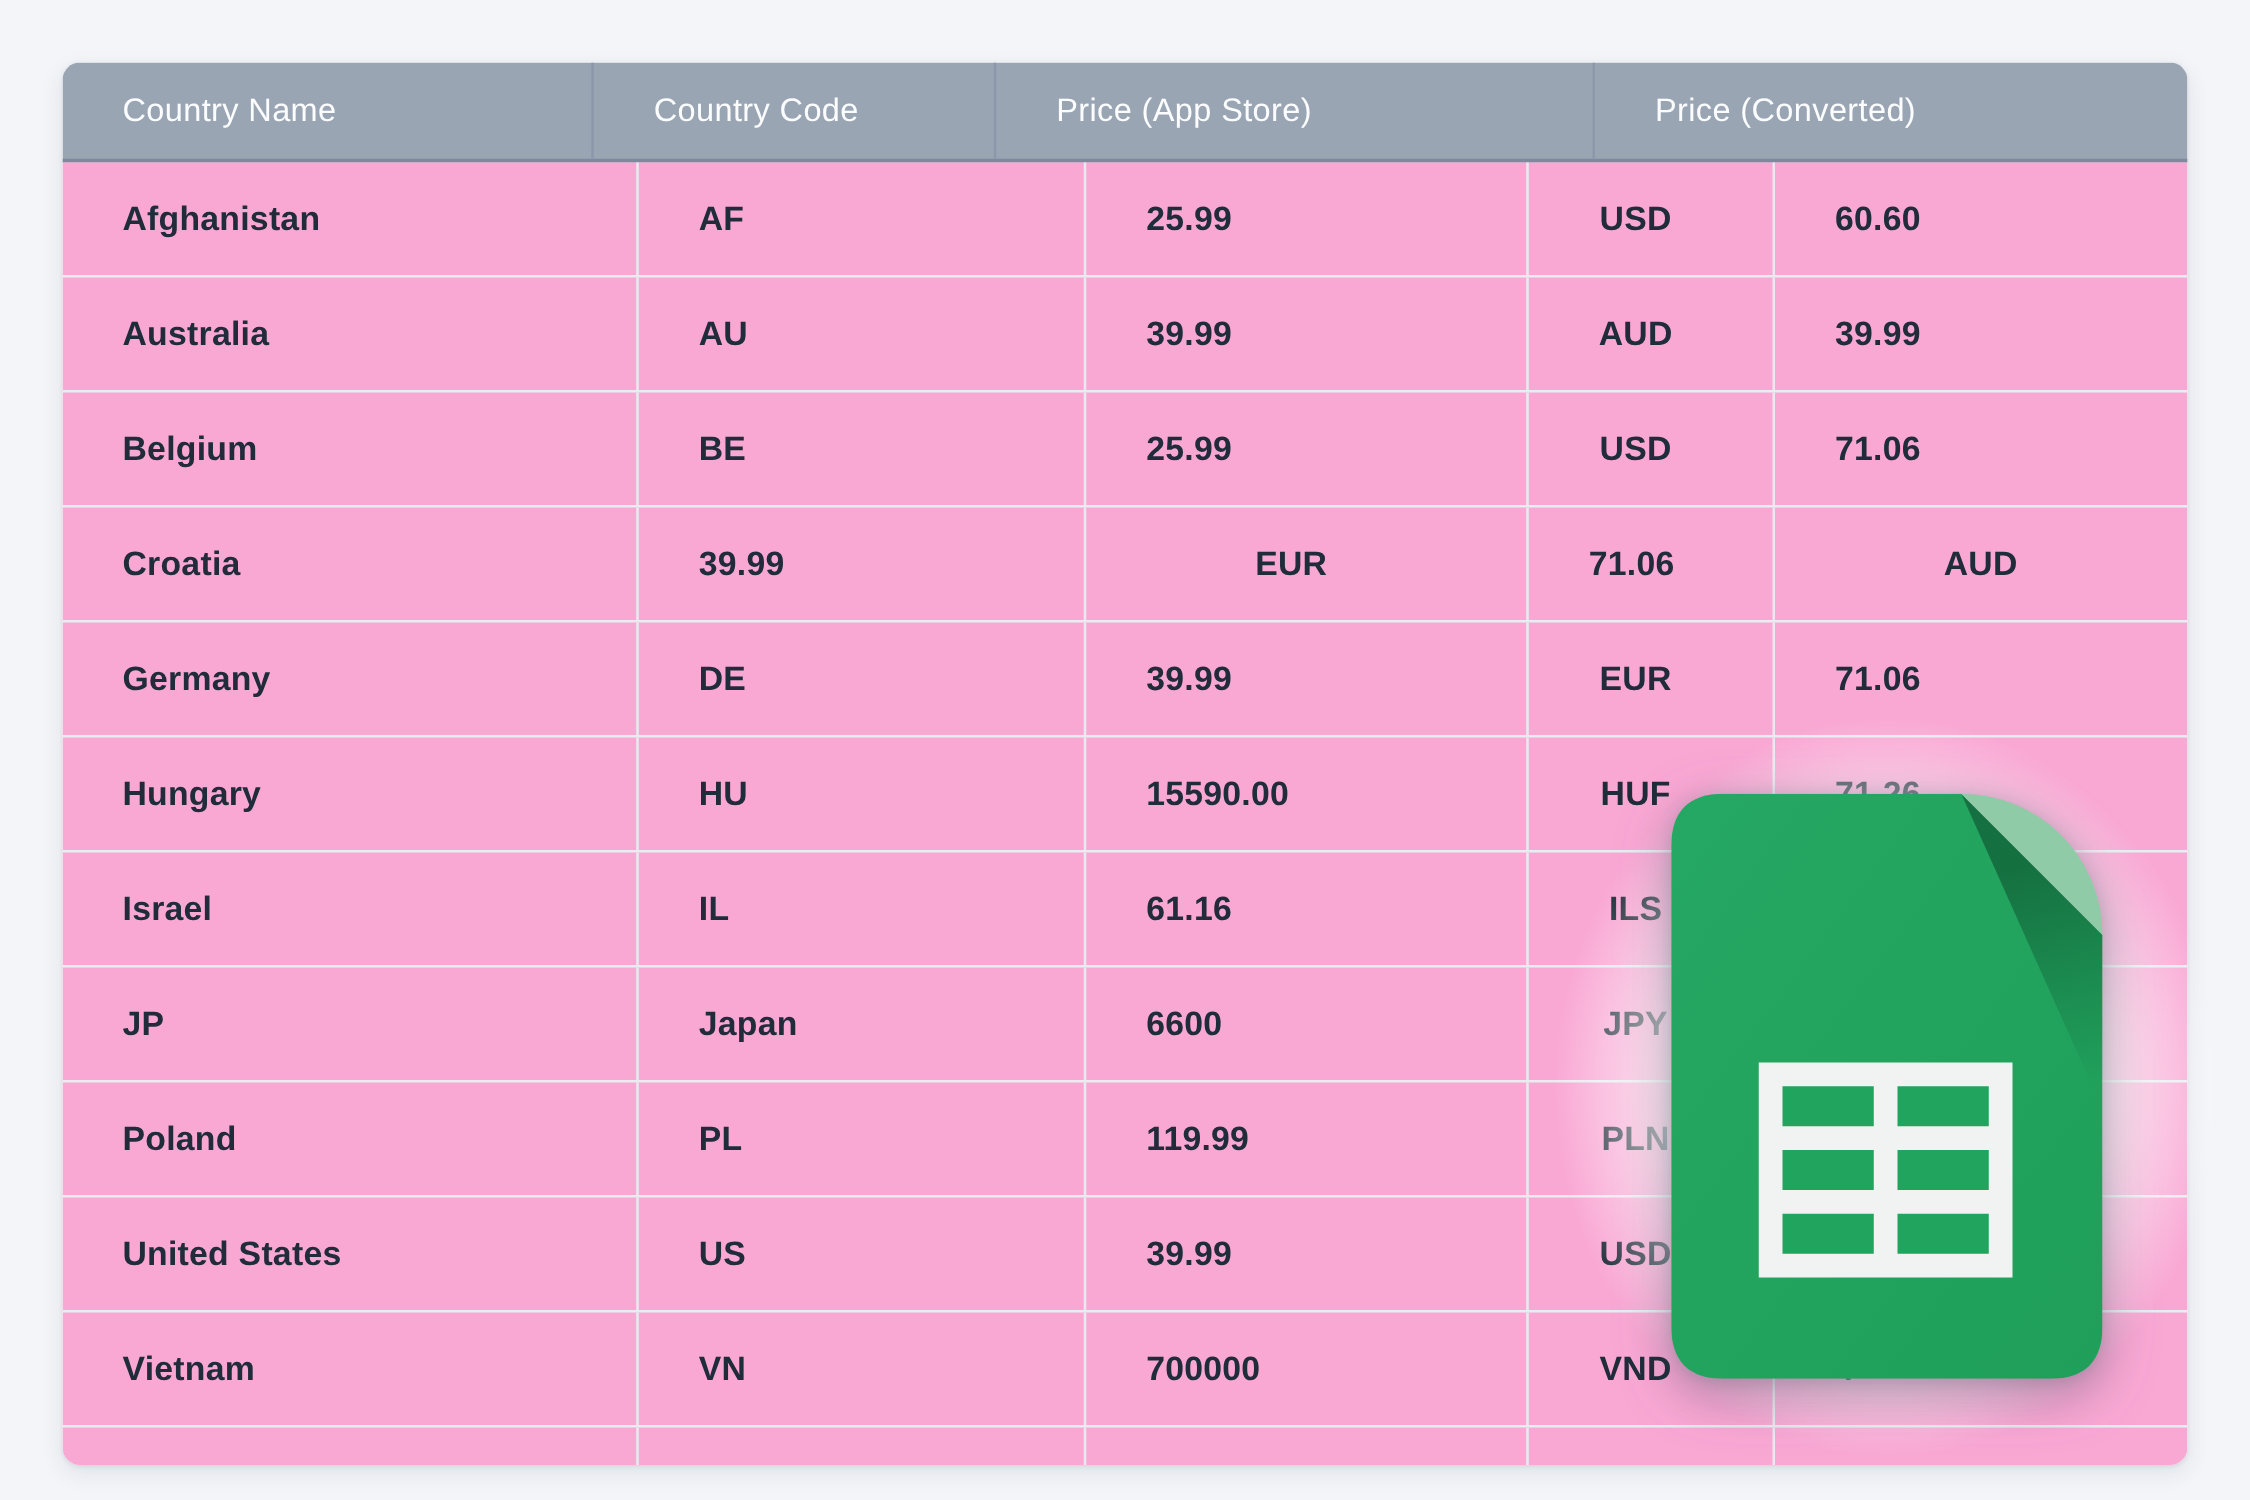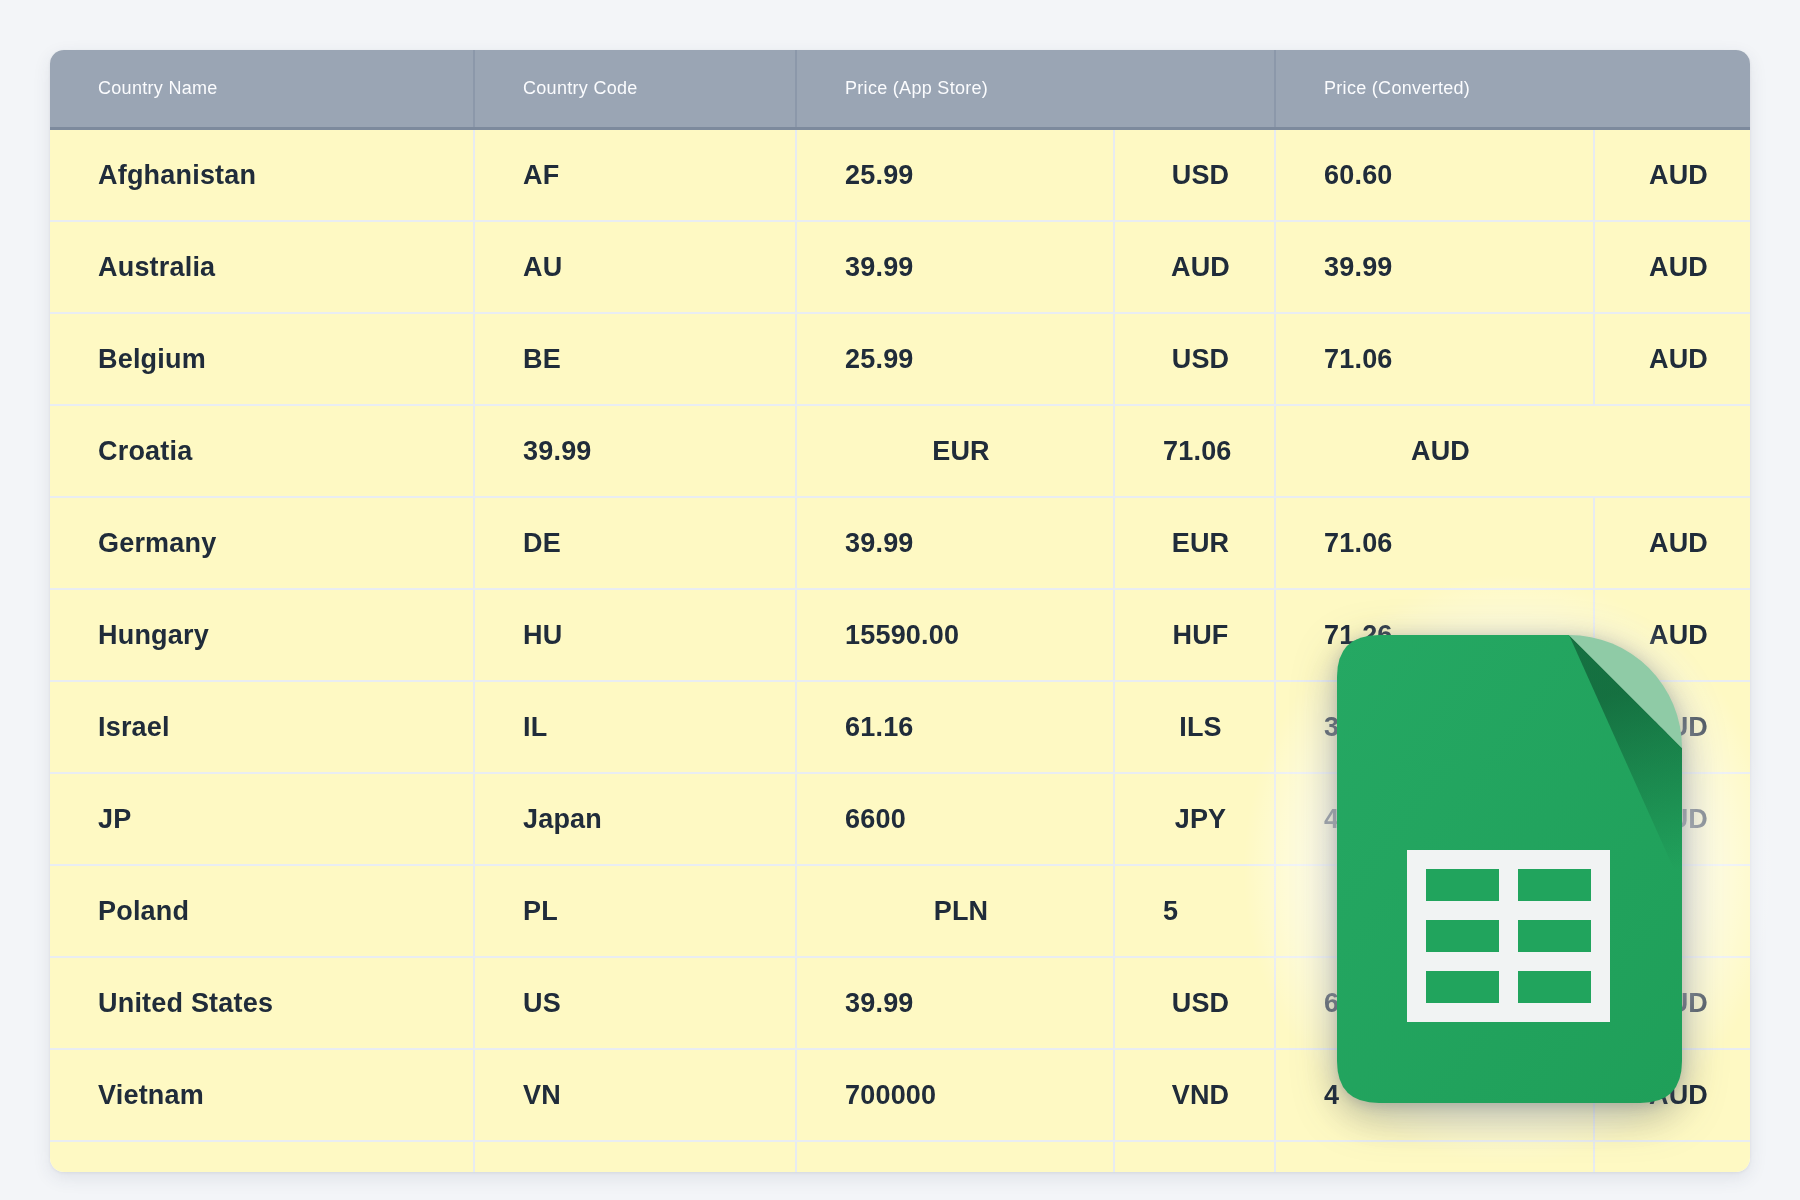--- a/index.html
+++ b/index.html
@@ -12,26 +12,26 @@
     position:absolute;left:50px;top:50px;width:1700px;
     background:#ffffff;border-radius:14px;overflow:hidden;z-index:1;
     box-shadow:0 6px 18px rgba(45,60,85,.10),0 1px 3px rgba(45,60,85,.08);
   }
   .thead{
     display:grid;grid-template-columns:423px 322px 479px 476px;
     height:77px;background:#9aa5b4;border-bottom:3px solid #7d8a9d;
   }
   .th{
     display:flex;align-items:center;padding-left:48px;
-    color:#fbfcfe;font-size:18px;font-weight:400;letter-spacing:.3px;
+    color:#fbfcfe;font-size:26px;font-weight:400;letter-spacing:.3px;
   }
   .th + .th{border-left:2px solid #8c98aa;}
   .row{
     display:grid;grid-template-columns:423px 322px 318px 161px 319px 157px;
-    height:90px;background:#fef9c3;
+    height:90px;background:#f9a8d4;gap:36px;
   }
   .row + .row{border-top:2px solid #e9edf2;}
   .row.partial{height:30px;}
   .cell{
     display:flex;align-items:center;padding-left:48px;
     font-size:27px;font-weight:700;color:#202c3a;letter-spacing:.2px;
     overflow:hidden;white-space:nowrap;
   }
   .cell + .cell{border-left:2px solid #e7ebf0;}
   .cell.center{justify-content:center;padding-left:12px;}
@@ -125,20 +125,21 @@
     <div class="cell">Japan</div>
     <div class="cell">6600</div>
     <div class="cell center">JPY</div>
     <div class="cell">4</div>
     <div class="cell center">AUD</div>
   </div>
 
   <div class="row">
     <div class="cell">Poland</div>
     <div class="cell">PL</div>
+    <div class="cell">119.99</div>
     <div class="cell center">PLN</div>
     <div class="cell">5</div>
     <div class="cell center">AUD</div>
   </div>
 
   <div class="row">
     <div class="cell">United States</div>
     <div class="cell">US</div>
     <div class="cell">39.99</div>
     <div class="cell center">USD</div>

